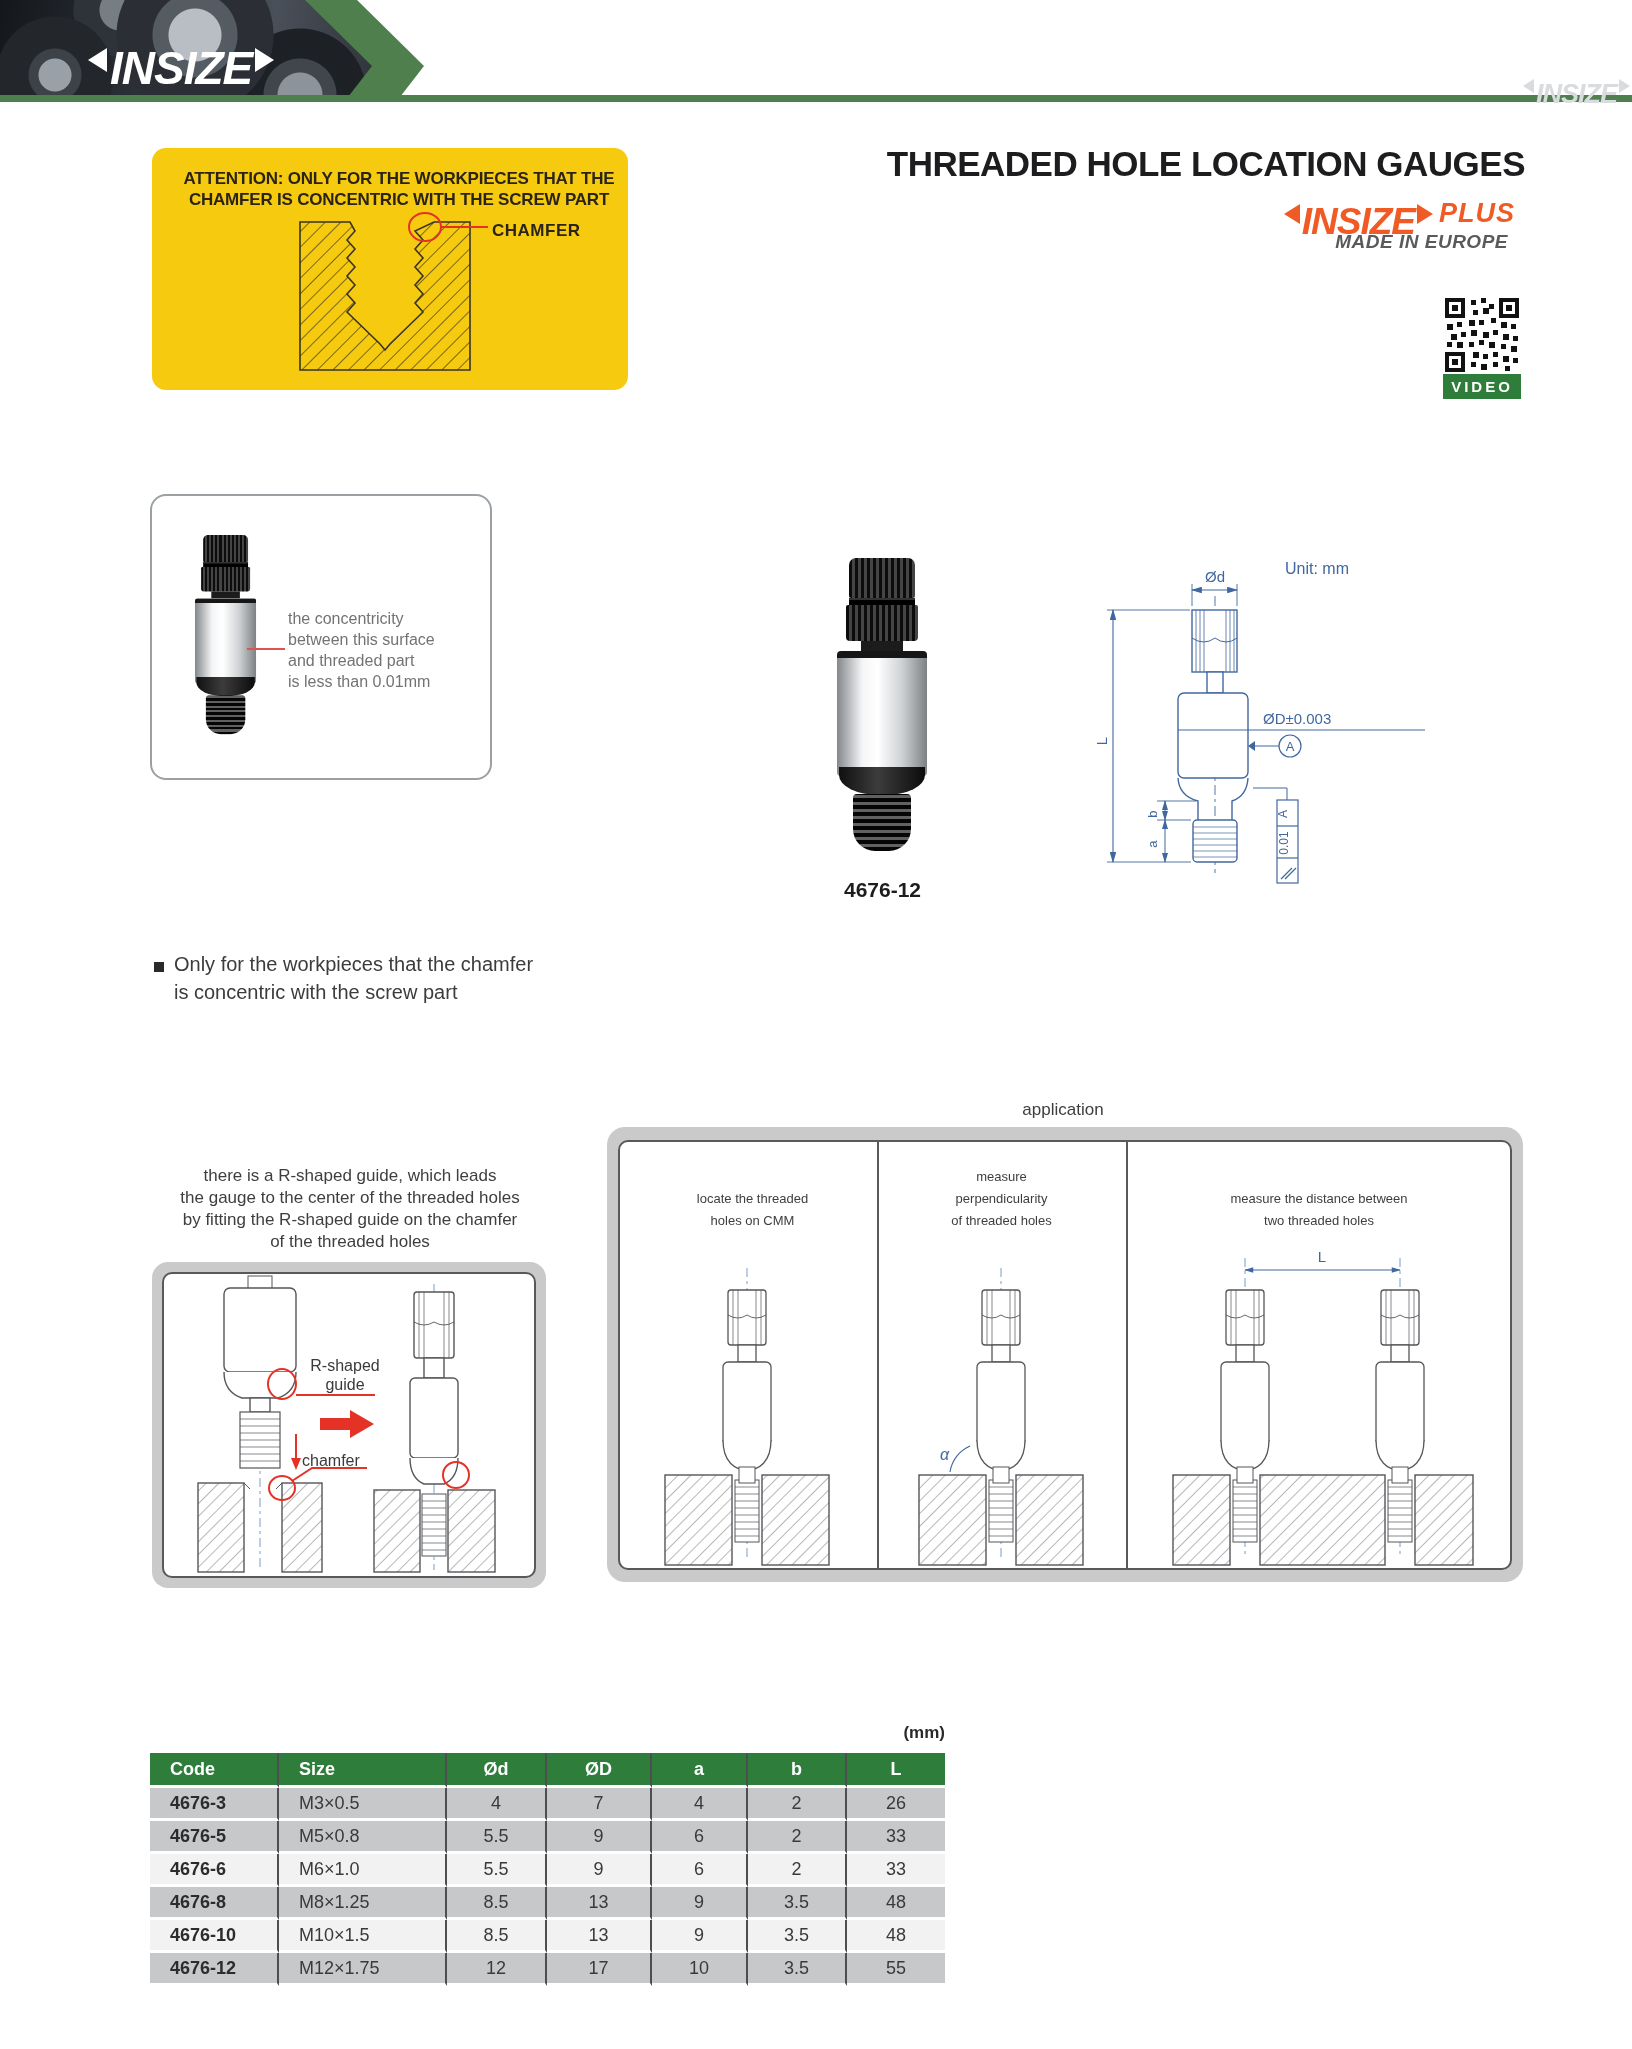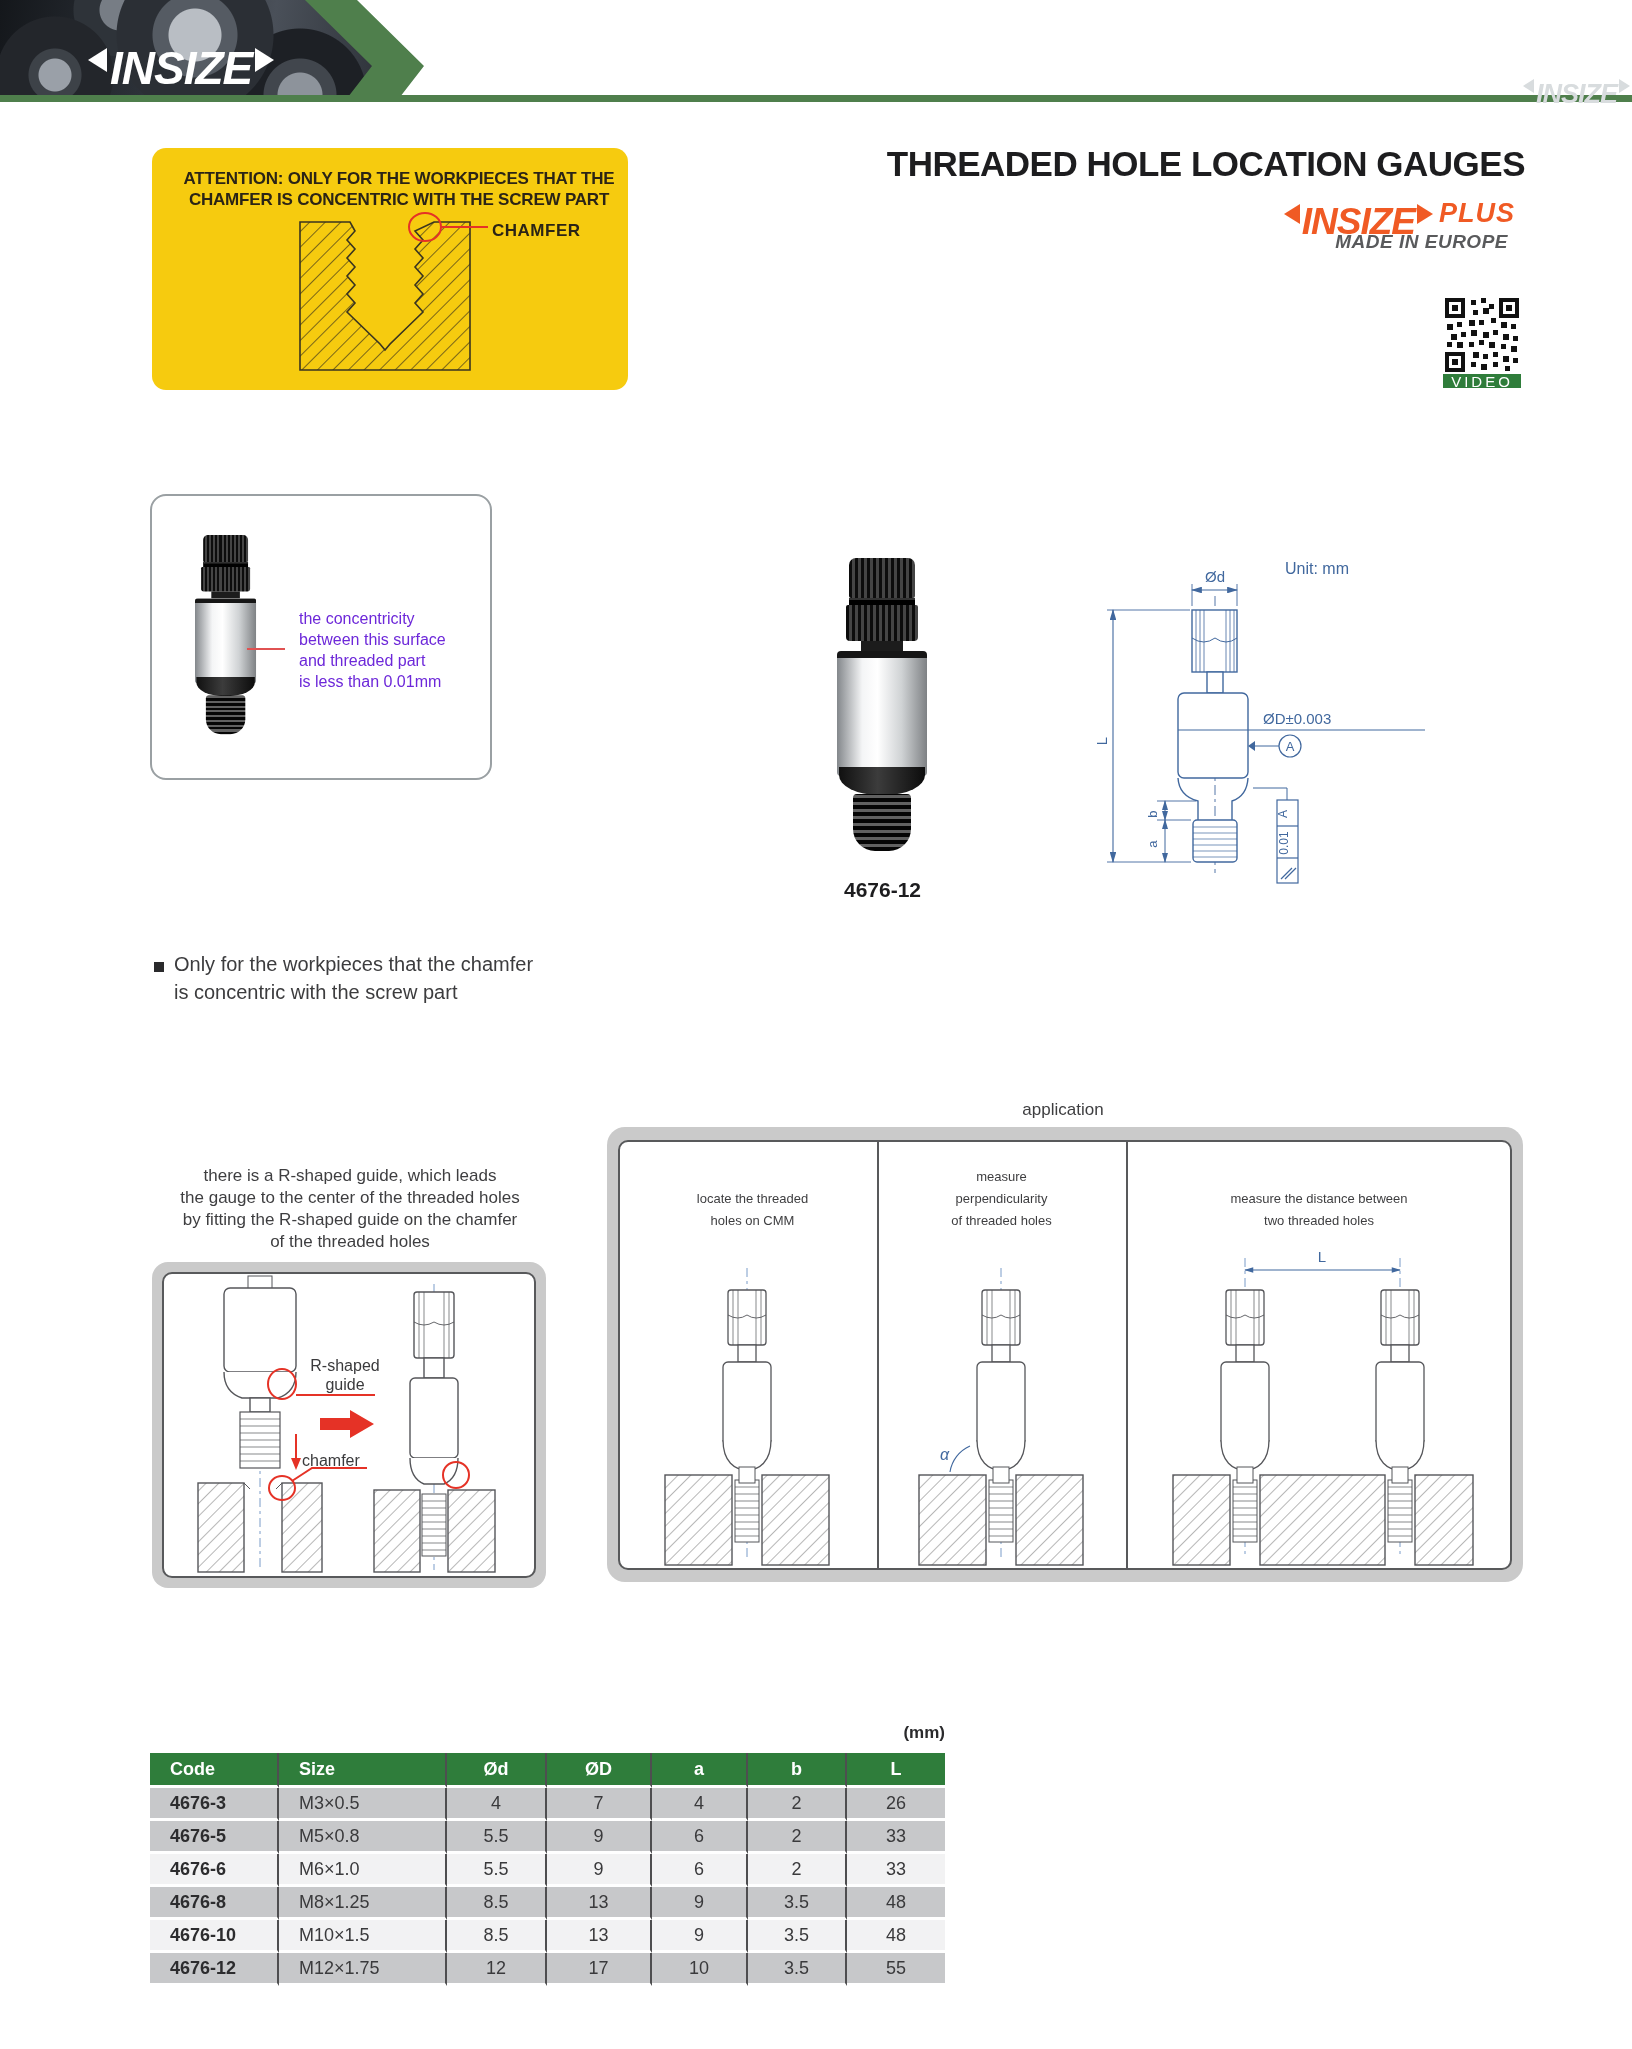--- a/index.html
+++ b/index.html
@@ -31,33 +31,33 @@
   .iz-water .tri-r{border-width:7px 0 7px 11px;border-color:transparent transparent transparent currentColor;margin-left:2px;}
 
   
   .page-title{right:107px;top:144px;font-size:35px;font-weight:bold;color:#1d1d1f;letter-spacing:-.5px;white-space:nowrap;}
   .iz-plus{right:117px;top:184px;color:#f05a24;font-size:37px;}
   .iz-plus .tri-l{border-width:10px 16px 10px 0;border-color:transparent currentColor transparent transparent;margin-right:2px;}
   .iz-plus .tri-r{border-width:10px 0 10px 16px;border-color:transparent transparent transparent currentColor;margin-left:2px;}
   .iz-plus .plus{font-size:27px;font-weight:bold;font-style:italic;margin-left:6px;letter-spacing:1px;}
   .made-in{right:124px;top:231px;font-size:19px;font-weight:bold;font-style:italic;color:#595a5c;letter-spacing:.5px;}
   .qr{left:1443px;top:296px;}
-  .video-bar{left:1443px;top:374px;width:78px;height:14px;background:#2f7d3b;color:#fff;
-    font-size:15px;font-weight:normal;letter-spacing:3px;display:flex;align-items:center;justify-content:center;}
+  .video-bar{left:1443px;top:374px;width:78px;height:25px;background:#2f7d3b;color:#fff;
+    font-size:15px;font-weight:bold;letter-spacing:3px;display:flex;align-items:center;justify-content:center;}
 
   
   .attn{left:152px;top:148px;width:476px;height:242px;background:#f6cb0f;border-radius:14px;}
   .attn-text{left:0;top:20px;width:494px;text-align:center;font-size:17px;font-weight:bold;
     color:#2b2416;line-height:21px;letter-spacing:-.2px;}
   .attn-svg{left:288px;top:212px;}
   .chamfer-cap{left:492px;top:221px;font-size:17px;font-weight:bold;color:#2b2416;letter-spacing:.5px;}
 
   
   .conc-card{left:150px;top:494px;width:338px;height:282px;border:2px solid #9aa0a3;border-radius:16px;background:#fff;}
-  .conc-note{left:288px;top:608px;font-size:16px;color:#6d28d9;line-height:21px;margin-left:11px;}
+  .conc-note{left:288px;top:608px;font-size:16px;color:#737373;line-height:21px;}
   .conc-line{left:247px;top:648px;width:38px;height:2px;background:#e05252;}
 
   
   .gauge{width:90px;height:295px;position:absolute;}
   .gauge>div{position:absolute;}
   .g-cap1{left:12px;top:0;width:66px;height:40px;border-radius:7px 7px 2px 2px;
     background:repeating-linear-gradient(90deg,#0c0c0c 0 3px,#454545 3px 6px);}
   .g-groove{left:12px;top:40px;width:66px;height:7px;background:#000;border-top:2px solid #333;}
   .g-cap2{left:9px;top:47px;width:72px;height:36px;border-radius:2px 2px 4px 4px;
     background:repeating-linear-gradient(90deg,#0c0c0c 0 3px,#454545 3px 6px);}

